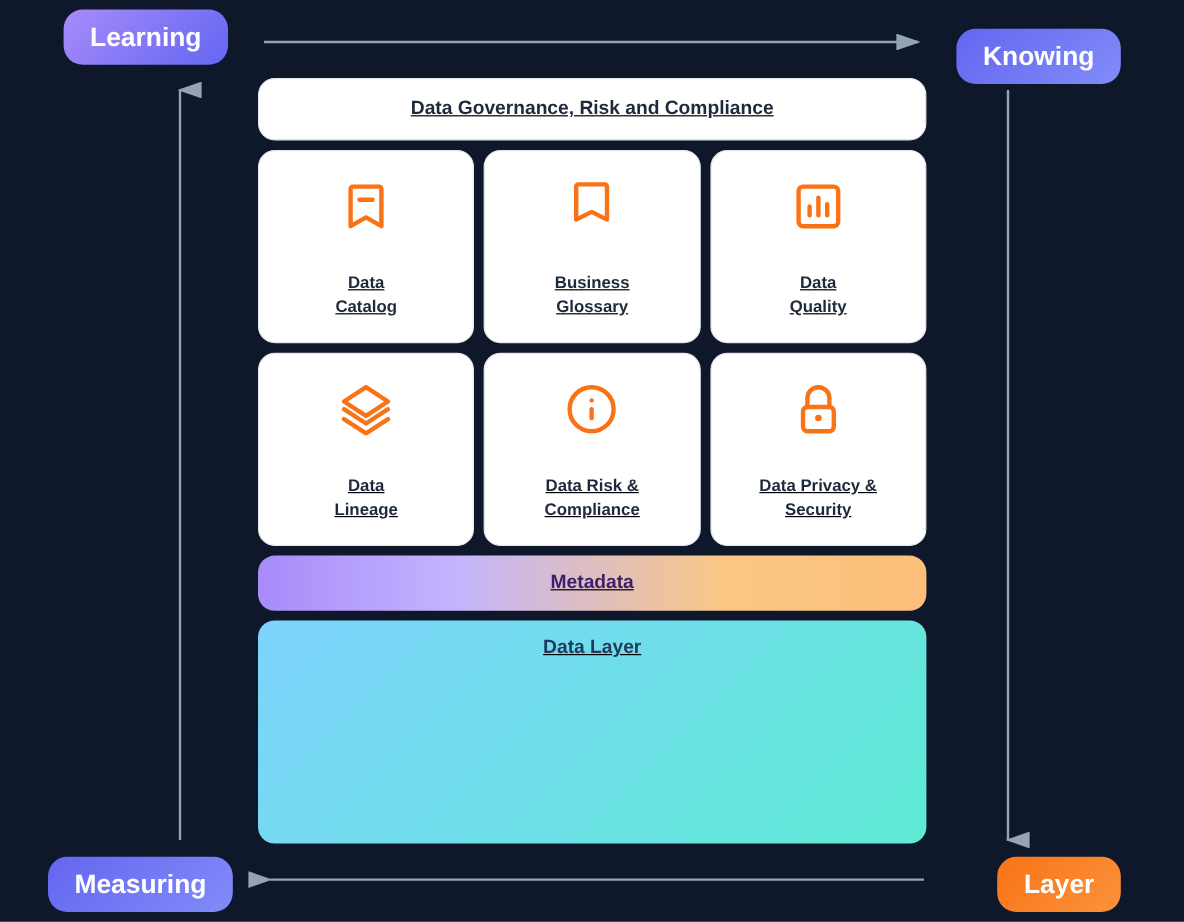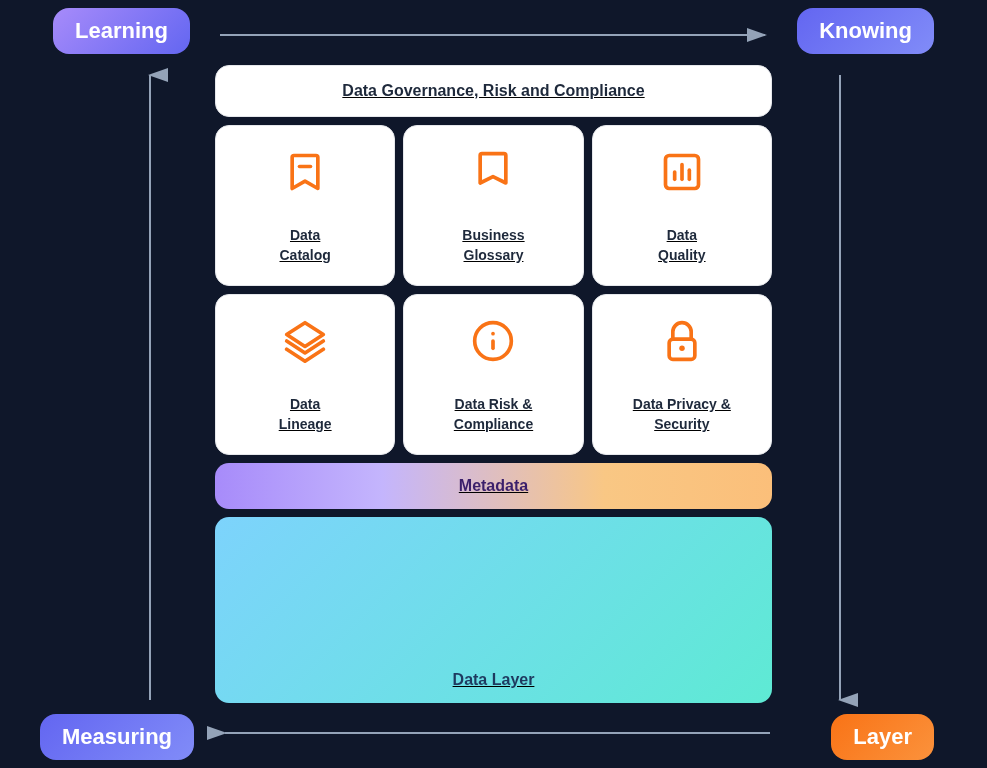--- a/index.html
+++ b/index.html
@@ -29,21 +29,21 @@
       font-size: 22px;
       font-weight: 700;
       color: white;
       z-index: 10;
     }
     .badge-tl {
       top: 8px; left: 53px;
       background: linear-gradient(135deg, #a78bfa, #6366f1);
     }
     .badge-tr {
-      top: 8px; right: 53px;
+      top: 24px; right: 53px;
       background: linear-gradient(135deg, #6366f1, #818cf8);
       margin-left: 47px;
     }
     .badge-bl {
       bottom: 8px; left: 40px;
       background: linear-gradient(135deg, #6366f1, #818cf8);
     }
     .badge-br {
       bottom: 8px; right: 53px;
       background: linear-gradient(135deg, #f97316, #fb923c);
@@ -144,21 +144,21 @@
       color: #3b1f6b;
     }
 
     
     .data-layer {
       border-radius: 14px;
       background: linear-gradient(135deg, #7dd3fc 0%, #5eead4 100%);
       display: flex;
       flex-direction: column;
       align-items: center;
-      justify-content: flex-end;
+      justify-content: flex-start;
       padding: 14px 20px;
       gap: 12px;
       flex: 1;
     }
     .data-layer-title {
       font-size: 16px;
       font-weight: 700;
       color: #1e3a5f;
     }
     .data-layer-pills {

